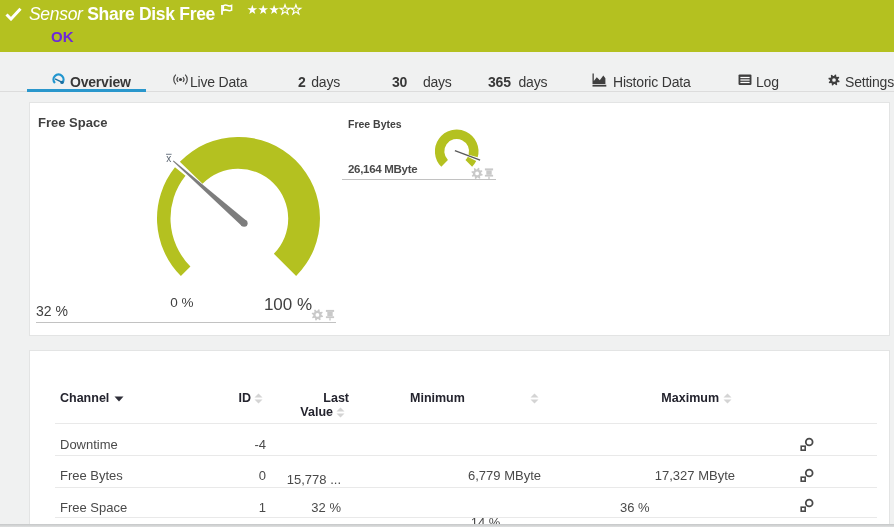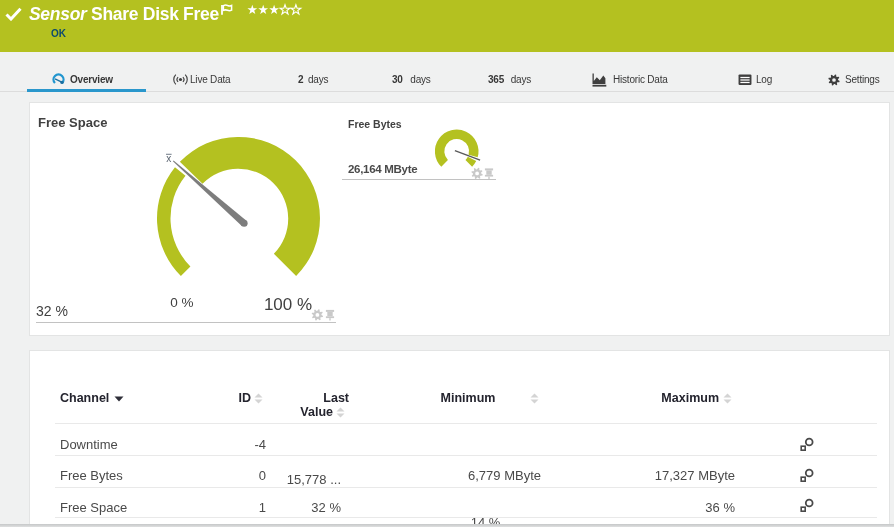--- a/index.html
+++ b/index.html
@@ -1,57 +1,57 @@
 <!DOCTYPE html>
 <html><head><meta charset="utf-8"><style>
 *{margin:0;padding:0;box-sizing:border-box}
 html,body{width:894px;height:527px;overflow:hidden;background:#f0f1f1;font-family:"Liberation Sans",sans-serif;position:relative}
 .a{position:absolute}
-.tab{font-size:10px;color:#383838;white-space:nowrap;letter-spacing:-0.2px}
+.tab{font-size:14px;color:#383838;white-space:nowrap;letter-spacing:-0.2px}
 .hdrw{font-size:12.5px;font-weight:bold;color:#24242e;white-space:nowrap}
 .cell{font-size:13px;color:#4a4a4a;white-space:nowrap}
 .div{height:1px;background:#e9e9e9}
 </style></head>
 <body>
 
 <div class="a" style="left:0;top:0;width:894px;height:52px;background:#b4c120">
   <svg class="a" style="left:5px;top:7px" width="17" height="14" viewBox="0 0 17 14">
     <path d="M1.5,7.5 L6,12 L15.5,1.8" fill="none" stroke="#fff" stroke-width="3"></path>
   </svg>
-  <div class="a" style="left:29px;top:4px;font-size:17.5px;color:#fff;white-space:nowrap;letter-spacing:-0.3px"><i style="font-weight:700">Sensor</i> <b>Share Disk Free</b></div>
+  <div class="a" style="left:29px;top:4px;font-size:17.5px;color:#fff;white-space:nowrap;letter-spacing:-0.3px"><i style="font-weight:400">Sensor</i> <b>Share Disk Free</b></div>
   <svg class="a" style="left:220px;top:4px" width="14" height="12" viewBox="0 0 14 12">
     <path d="M2,10.8 L2,0.9" stroke="#fff" stroke-width="1.8" fill="none"></path>
     <path d="M3.4,1.6 Q5.6,0.6 7.6,1.5 Q9.8,2.4 11.6,1.5 L11.6,6.2 Q9.6,7.2 7.5,6.3 Q5.4,5.4 3.4,6.4 Z" fill="none" stroke="#fff" stroke-width="1.5"></path>
   </svg>
   <svg class="a" style="left:246px;top:3.2px" width="57" height="13" viewBox="0 0 57 13">
     <polygon points="6.30,1.75 7.48,5.28 11.20,5.31 8.20,7.52 9.33,11.07 6.30,8.90 3.27,11.07 4.40,7.52 1.40,5.31 5.12,5.28" fill="#fff"></polygon>
     <polygon points="17.20,1.75 18.38,5.28 22.10,5.31 19.10,7.52 20.23,11.07 17.20,8.90 14.17,11.07 15.30,7.52 12.30,5.31 16.02,5.28" fill="#fff"></polygon>
     <polygon points="28.10,1.75 29.28,5.28 33.00,5.31 30.00,7.52 31.13,11.07 28.10,8.90 25.07,11.07 26.20,7.52 23.20,5.31 26.92,5.28" fill="#fff"></polygon>
     <polygon points="39.00,1.75 40.18,5.28 43.90,5.31 40.90,7.52 42.03,11.07 39.00,8.90 35.97,11.07 37.10,7.52 34.10,5.31 37.82,5.28" fill="none" stroke="#fff" stroke-width="1.1"></polygon>
     <polygon points="49.90,1.75 51.08,5.28 54.80,5.31 51.80,7.52 52.93,11.07 49.90,8.90 46.87,11.07 48.00,7.52 45.00,5.31 48.72,5.28" fill="none" stroke="#fff" stroke-width="1.1"></polygon>
   </svg>
-  <div class="a" style="left:51px;top:28px;font-size:10px;font-weight:bold;color:#0c4a6e">OK</div>
+  <div class="a" style="left:51px;top:28px;font-size:15px;font-weight:bold;color:#6d28d9">OK</div>
 </div>
 
 <div class="a" style="left:0;top:52px;width:894px;height:40px;border-bottom:1px solid #dcdcdc"></div>
 <div class="a" style="left:27px;top:89px;width:119px;height:3px;background:#2a97cc"></div>
 <div class="a tab" style="left:70px;top:74px;font-weight:bold">Overview</div>
 <svg class="a" style="left:52px;top:73px" width="15" height="14" viewBox="0 0 15 14">
   <path d="M2.96,10.04 A5,5 0 1 1 10.04,10.04" fill="none" stroke="#2196cf" stroke-width="2.3"></path>
   <path d="M3,5.8 L9.8,9.2" stroke="#1a6fa0" stroke-width="1.3"></path>
   <circle cx="10" cy="9.4" r="1.7" fill="#1a6fa0"></circle>
 </svg>
 <div class="a tab" style="left:190px;top:74px">Live Data</div>
 <svg class="a" style="left:173px;top:73px" width="15" height="13" viewBox="0 0 15 13" preserveAspectRatio="none">
   <circle cx="7.5" cy="6.5" r="1.6" fill="#3f3f3f"></circle>
   <path d="M5.1,4.1 A3.4,3.4 0 0 0 5.1,8.9 M9.9,4.1 A3.4,3.4 0 0 1 9.9,8.9" fill="none" stroke="#3f3f3f" stroke-width="1.15"></path>
   <path d="M2.8,1.6 A6.9,6.9 0 0 0 2.8,11.4 M12.2,1.6 A6.9,6.9 0 0 1 12.2,11.4" fill="none" stroke="#3f3f3f" stroke-width="1.15"></path>
 </svg>
 <div class="a tab" style="left:298px;top:74px"><b style="margin-right:2px">2</b> days</div>
-<div class="a tab" style="left:392px;top:74px"><b style="margin-right:5px">30</b> days</div>
+<div class="a tab" style="left:392px;top:74px"><b style="margin-right:12px">30</b> days</div>
 <div class="a tab" style="left:488px;top:74px"><b style="margin-right:4px">365</b> days</div>
 <div class="a tab" style="left:613px;top:74px">Historic Data</div>
 <svg class="a" style="left:592px;top:73px" width="15" height="14" viewBox="0 0 15 14">
   <path d="M0.5,11 L0.5,0.5 L1.8,0.5 L1.8,8 L4.8,4.2 L7.8,7.2 L11.3,2.6 L13.4,5.2 L13.4,11 Z" fill="#3f3f3f"></path>
   <rect x="0.5" y="11.8" width="13.8" height="1.8" fill="#3f3f3f"></rect>
 </svg>
 <div class="a tab" style="left:756px;top:74px">Log</div>
 <svg class="a" style="left:737.5px;top:74px" width="14" height="11.5" viewBox="0 0 13 12" preserveAspectRatio="none">
   <rect x="0.5" y="0.5" width="12" height="11" rx="1" fill="#3f3f3f"></rect>
   <rect x="2.2" y="3" width="8.6" height="1.3" fill="#fff"></rect>
@@ -112,21 +112,21 @@
   <svg class="a" style="left:224px;top:42px" width="9" height="11" viewBox="0 0 9 11">
       <polygon points="4.5,0.5 8.5,4.5 0.5,4.5" fill="#d4d4d4"></polygon>
       <polygon points="4.5,10.5 8.5,6.5 0.5,6.5" fill="#d4d4d4"></polygon>
     </svg>
   <div class="a hdrw" style="left:250px;top:40px;width:69px;text-align:right">Last</div>
   <div class="a hdrw" style="left:238px;top:54px;width:65px;text-align:right">Value</div>
   <svg class="a" style="left:306px;top:56px" width="9" height="11" viewBox="0 0 9 11">
       <polygon points="4.5,0.5 8.5,4.5 0.5,4.5" fill="#d4d4d4"></polygon>
       <polygon points="4.5,10.5 8.5,6.5 0.5,6.5" fill="#d4d4d4"></polygon>
     </svg>
-  <div class="a hdrw" style="left:380px;top:40px;width:116px;text-align:center">Minimum</div>
+  <div class="a hdrw" style="left:380px;top:40px;width:116px;text-align:left">Minimum</div>
   <svg class="a" style="left:500px;top:42px" width="9" height="11" viewBox="0 0 9 11">
       <polygon points="4.5,0.5 8.5,4.5 0.5,4.5" fill="#d4d4d4"></polygon>
       <polygon points="4.5,10.5 8.5,6.5 0.5,6.5" fill="#d4d4d4"></polygon>
     </svg>
   <div class="a hdrw" style="left:560px;top:40px;width:129px;text-align:right">Maximum</div>
   <svg class="a" style="left:693px;top:42px" width="9" height="11" viewBox="0 0 9 11">
       <polygon points="4.5,0.5 8.5,4.5 0.5,4.5" fill="#d4d4d4"></polygon>
       <polygon points="4.5,10.5 8.5,6.5 0.5,6.5" fill="#d4d4d4"></polygon>
     </svg>
 
@@ -139,21 +139,21 @@
   <div class="a cell" style="left:170px;top:86px;width:66px;text-align:right">-4</div>
   <div class="a cell" style="left:30px;top:116.5px">Free Bytes</div>
   <div class="a cell" style="left:170px;top:116.5px;width:66px;text-align:right">0</div>
   <div class="a cell" style="left:210px;top:121px;width:101px;text-align:right">15,778 ...</div>
   <div class="a cell" style="left:400px;top:116.5px;width:111px;text-align:right">6,779 MByte</div>
   <div class="a cell" style="left:590px;top:116.5px;width:115px;text-align:right">17,327 MByte</div>
   <div class="a cell" style="left:30px;top:148.5px">Free Space</div>
   <div class="a cell" style="left:170px;top:148.5px;width:66px;text-align:right">1</div>
   <div class="a cell" style="left:210px;top:148.5px;width:101px;text-align:right">32 %</div>
   <div class="a cell" style="left:400px;top:164px;width:111px;text-align:center">14 %</div>
-  <div class="a cell" style="left:590px;top:148.5px;width:115px;text-align:right">36 %</div>
+  <div class="a cell" style="left:590px;top:148.5px;width:115px;text-align:left">36 %</div>
 
   <svg class="a" style="left:768px;top:86px" width="18" height="16" viewBox="0 0 18 16">
     <circle cx="11.2" cy="5" r="3.4" fill="none" stroke="#4a4a4a" stroke-width="1.8"></circle>
     <rect x="3.2" y="9.2" width="4" height="4" fill="none" stroke="#4a4a4a" stroke-width="1.6"></rect>
   </svg>
   <svg class="a" style="left:768px;top:117px" width="18" height="16" viewBox="0 0 18 16">
     <circle cx="11.2" cy="5" r="3.4" fill="none" stroke="#4a4a4a" stroke-width="1.8"></circle>
     <rect x="3.2" y="9.2" width="4" height="4" fill="none" stroke="#4a4a4a" stroke-width="1.6"></rect>
   </svg>
   <svg class="a" style="left:768px;top:147px" width="18" height="16" viewBox="0 0 18 16">

